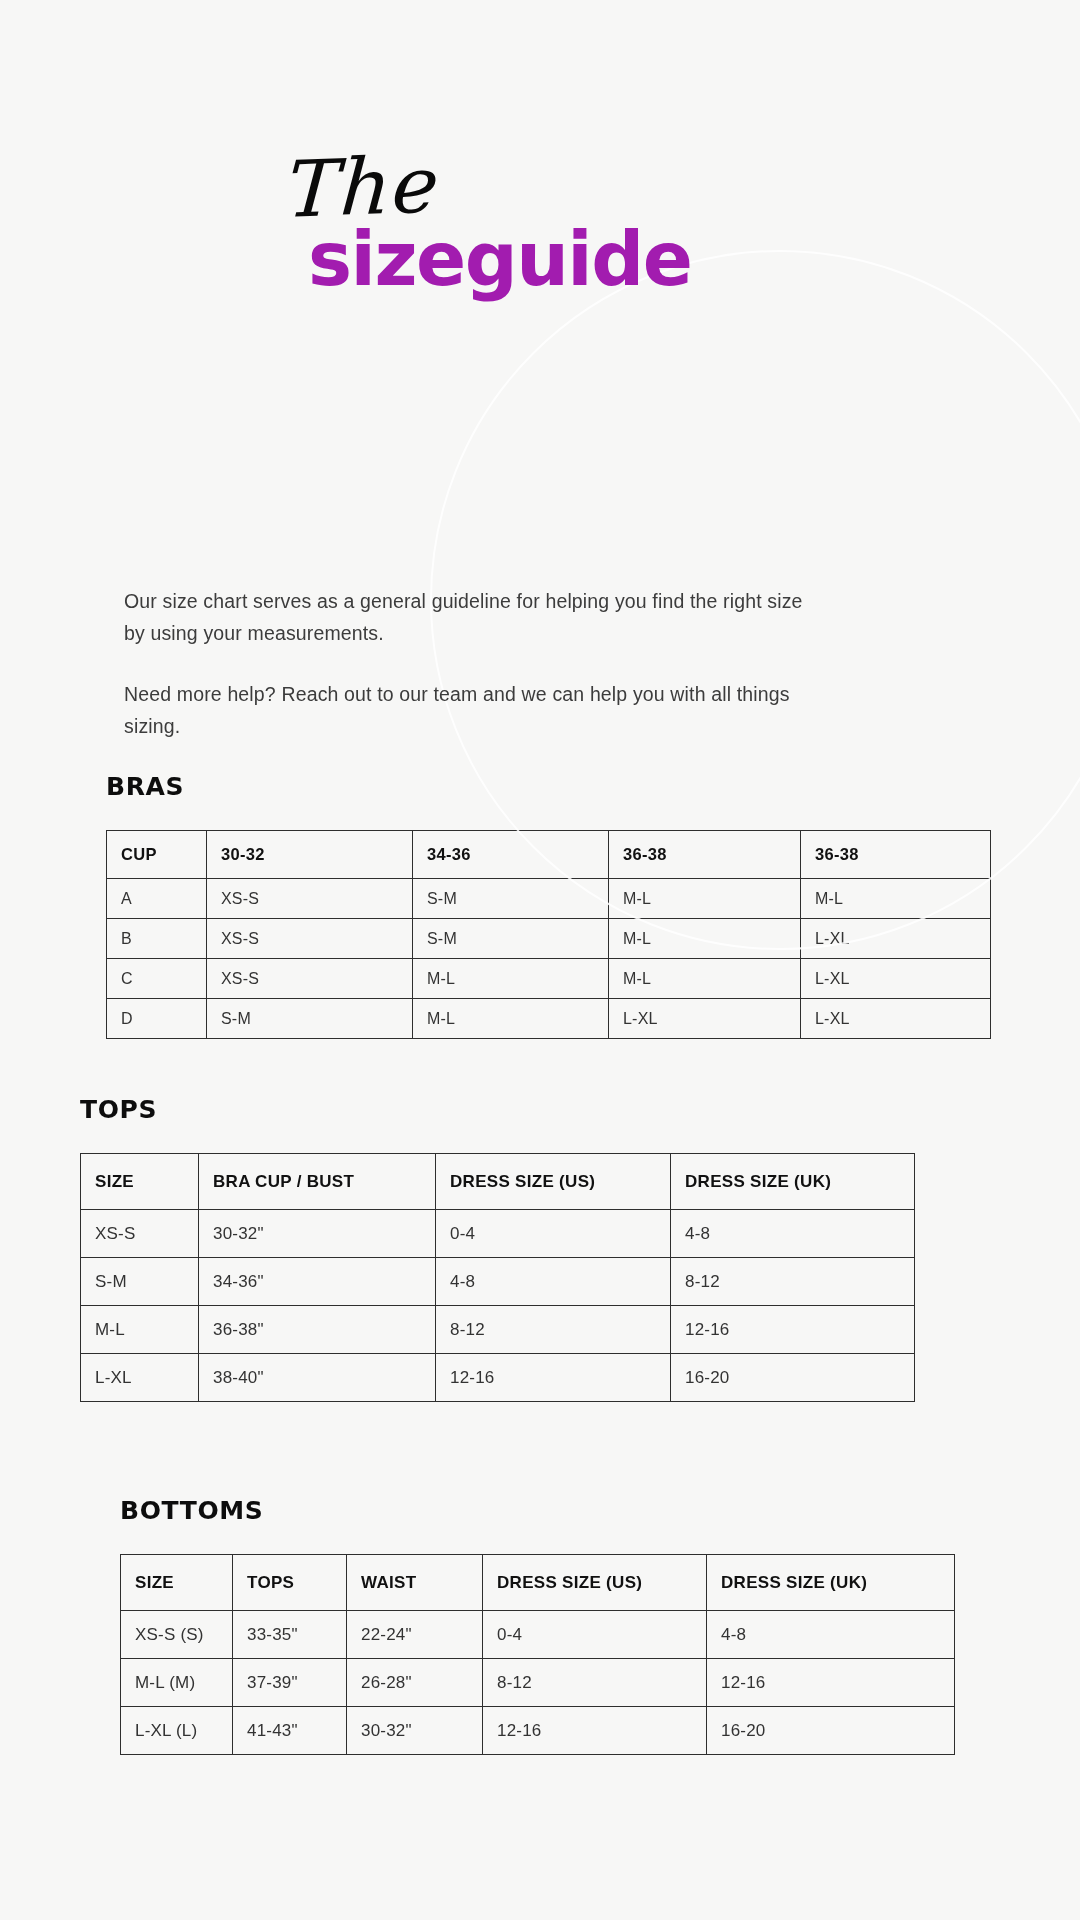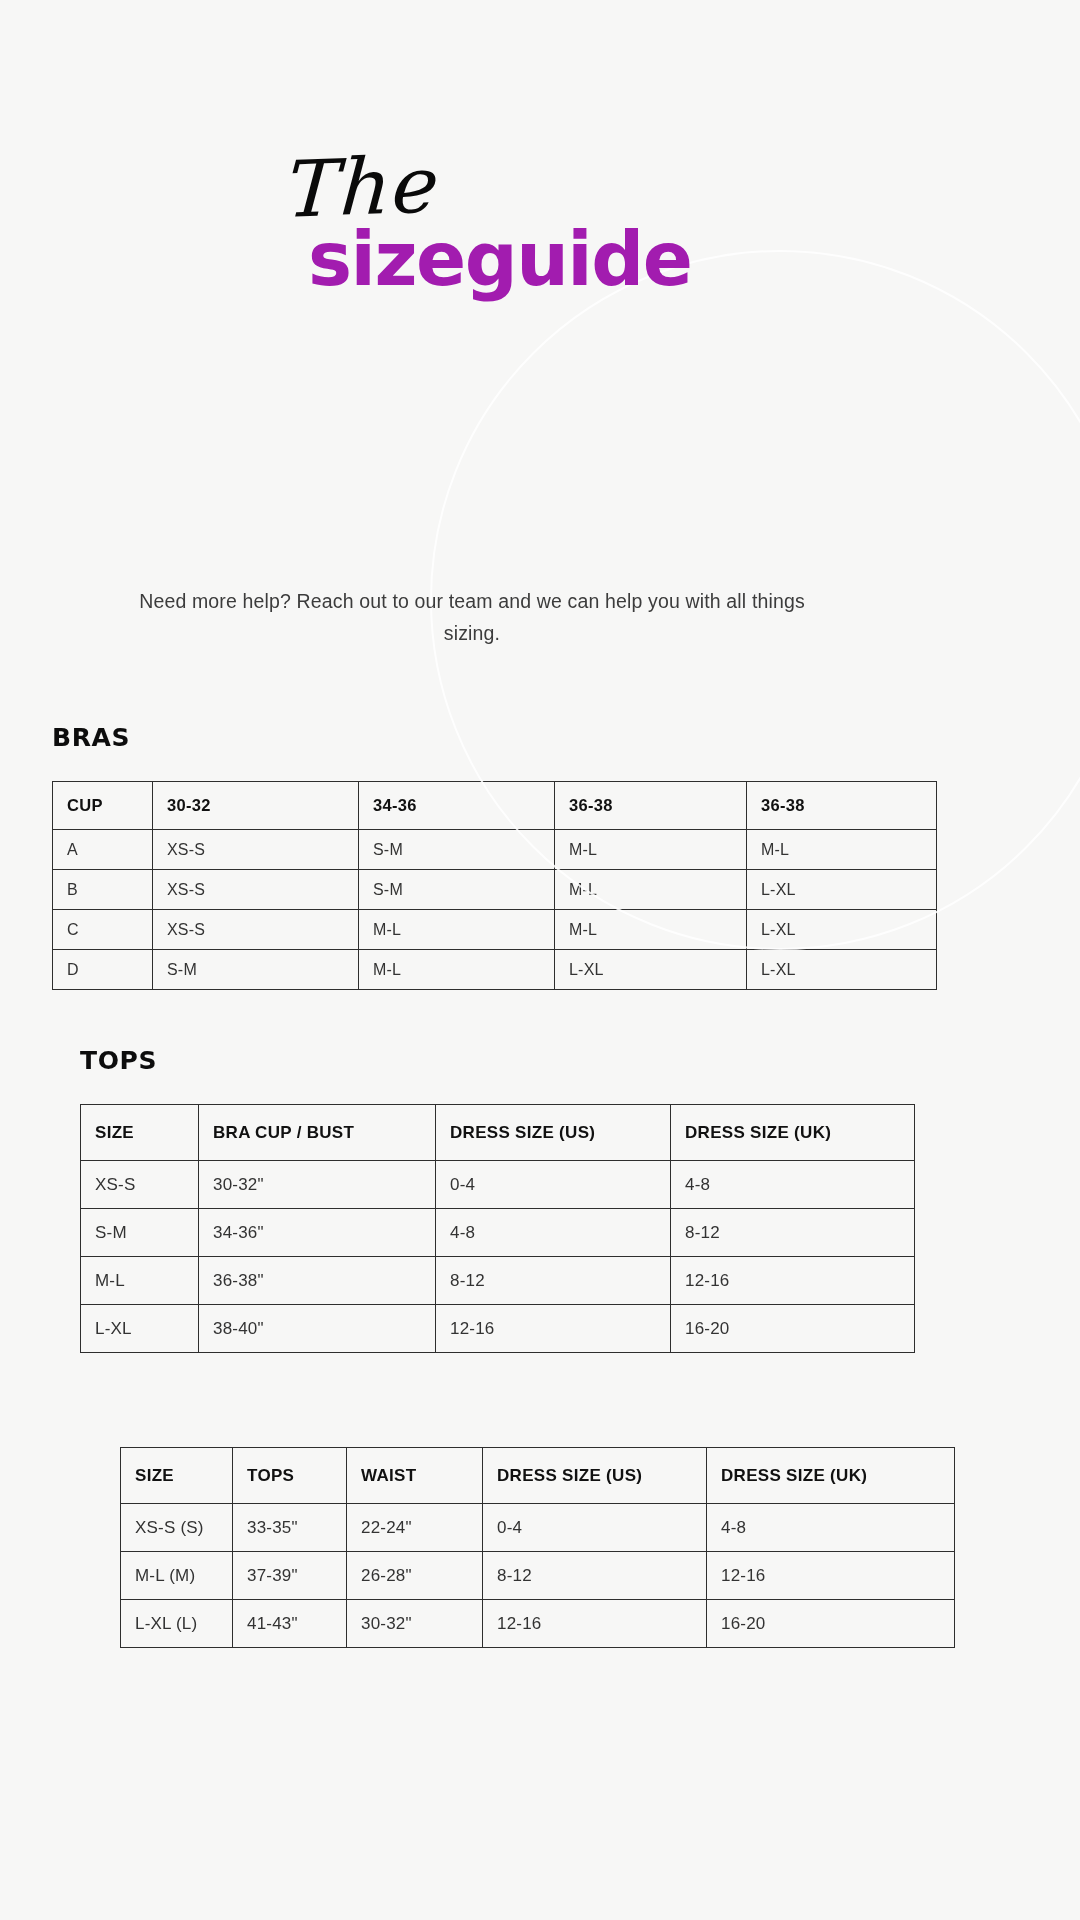--- a/index.html
+++ b/index.html
@@ -76,34 +76,34 @@
     width: 820px;
   }
   .intro p {
     font-size: 19.5px;
     line-height: 1.62;
     color: #3c3c3c;
     letter-spacing: .15px;
     margin-bottom: 30px;
     max-width: 800px;
   }
-  .intro p:last-child { margin-bottom: 0; text-align: center; }
+  .intro p:last-child { margin-bottom: 0; }
 
   
   .section { padding: 0 0 0 0; }
 
   .section-heading {
     font-family: "DejaVu Sans", sans-serif;
     font-weight: 700;
     font-size: 25px;
     letter-spacing: .6px;
     color: #0d0d0d;
   }
 
-  .sec-bras { margin-top: 74px; padding-left: 52px; }
+  .sec-bras { margin-top: 30px; padding-left: 106px; }
   .sec-tops { margin-top: 56px; padding-left: 80px; }
   .sec-bottoms { margin-top: 94px; padding-left: 120px; }
 
   table {
     border-collapse: collapse;
     background: transparent;
     table-layout: fixed;
   }
   table.t-bras { width: 884px; margin-top: 29px; }
   table.t-tops { width: 834px; margin-top: 29px; }
@@ -161,20 +161,21 @@
 <div class="page">
 
   <div class="deco-arc"></div>
 
   <div class="title-block">
     <div class="title-script">The</div>
     <div class="title-main">sizeguide</div>
   </div>
 
   <div class="intro">
+    <p>Our size chart serves as a general guideline for helping you find the right size by using your measurements.</p>
     <p>Need more help? Reach out to our team and we can help you with all things sizing.</p>
   </div>
 
   <div class="section sec-bras">
     <div class="section-heading">BRAS</div>
 
     <table class="t-bras">
       <colgroup>
         <col class="c0">
           <col class="c1">
@@ -265,20 +266,21 @@
           <td>L-XL</td>
           <td>38-40"</td>
           <td>12-16</td>
           <td>16-20</td>
         </tr>
       </tbody>
     </table>
   </div>
 
   <div class="section sec-bottoms">
+    <div class="section-heading">BOTTOMS</div>
 
     <table class="t-bottoms">
       <colgroup>
         <col class="c0">
           <col class="c1">
           <col class="c2">
           <col class="c3">
           <col class="c4">
       </colgroup>
       <thead>

